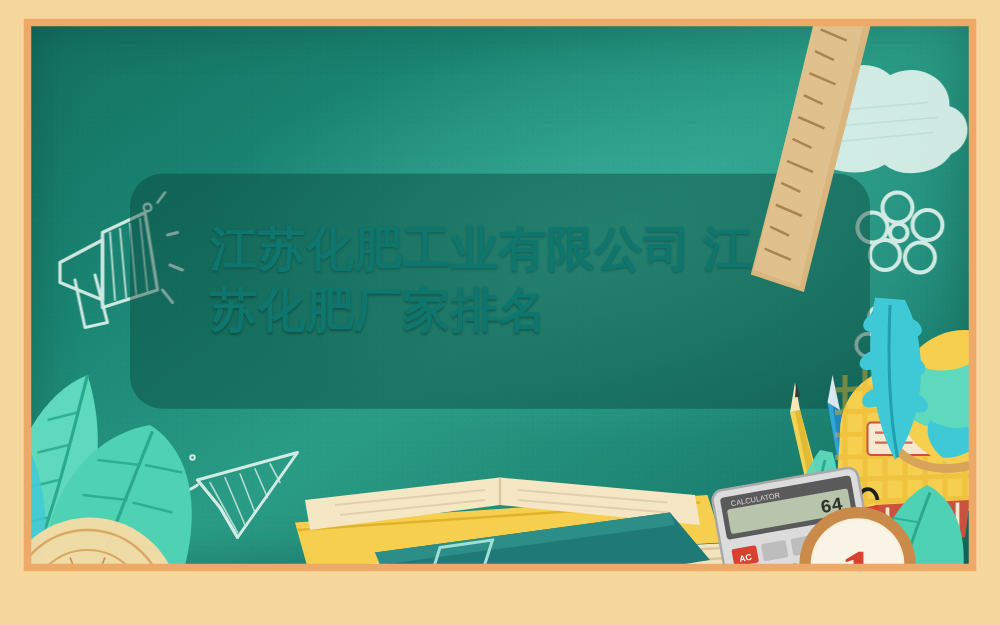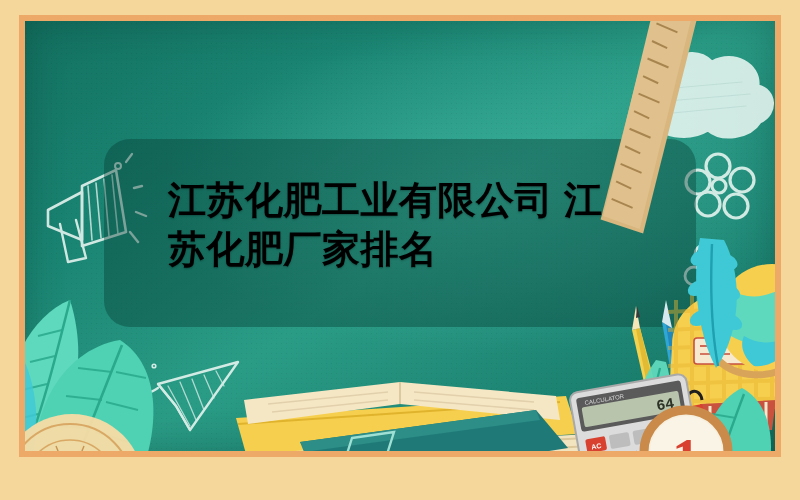--- a/index.html
+++ b/index.html
@@ -77,22 +77,22 @@
   
   .title-wrap {
     position: absolute;
     left: 168px;
     top: 176px;
     width: 470px;
     z-index: 5;
   }
   .title-text {
     margin: 0;
-    color: #000000;
-    font-family: Liberation Sans, sans-serif;
+    color: #0f766e;
+    font-family: Liberation Serif, serif;
     font-size: 38px;
     font-weight: bold;
     line-height: 1.30;
     letter-spacing: 0.5px;
     text-shadow: 0 1px 2px rgba(0,0,0,0.28);
     white-space: pre-wrap;
   }
 
   
   .fg-illustration {

